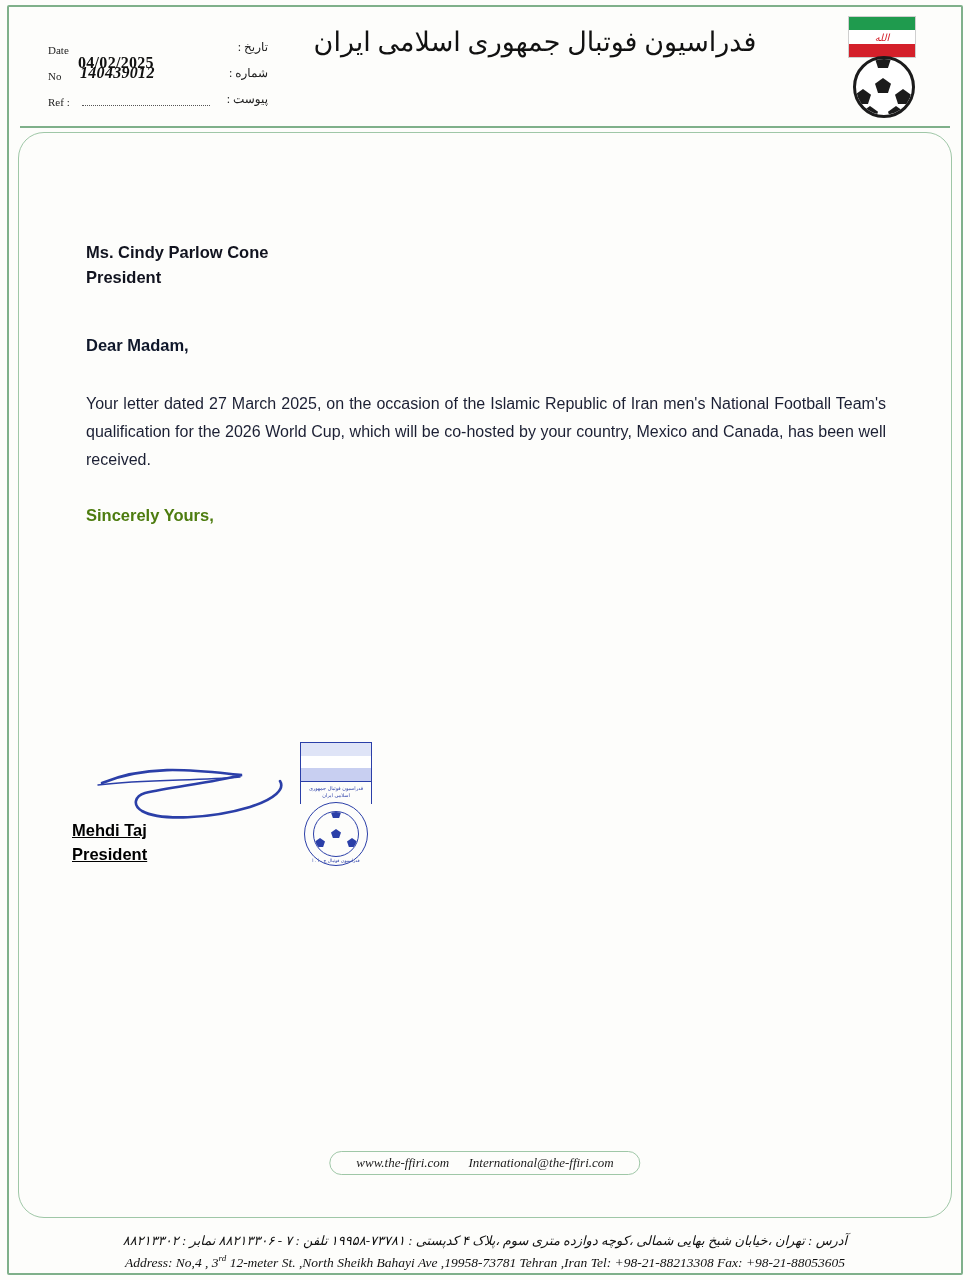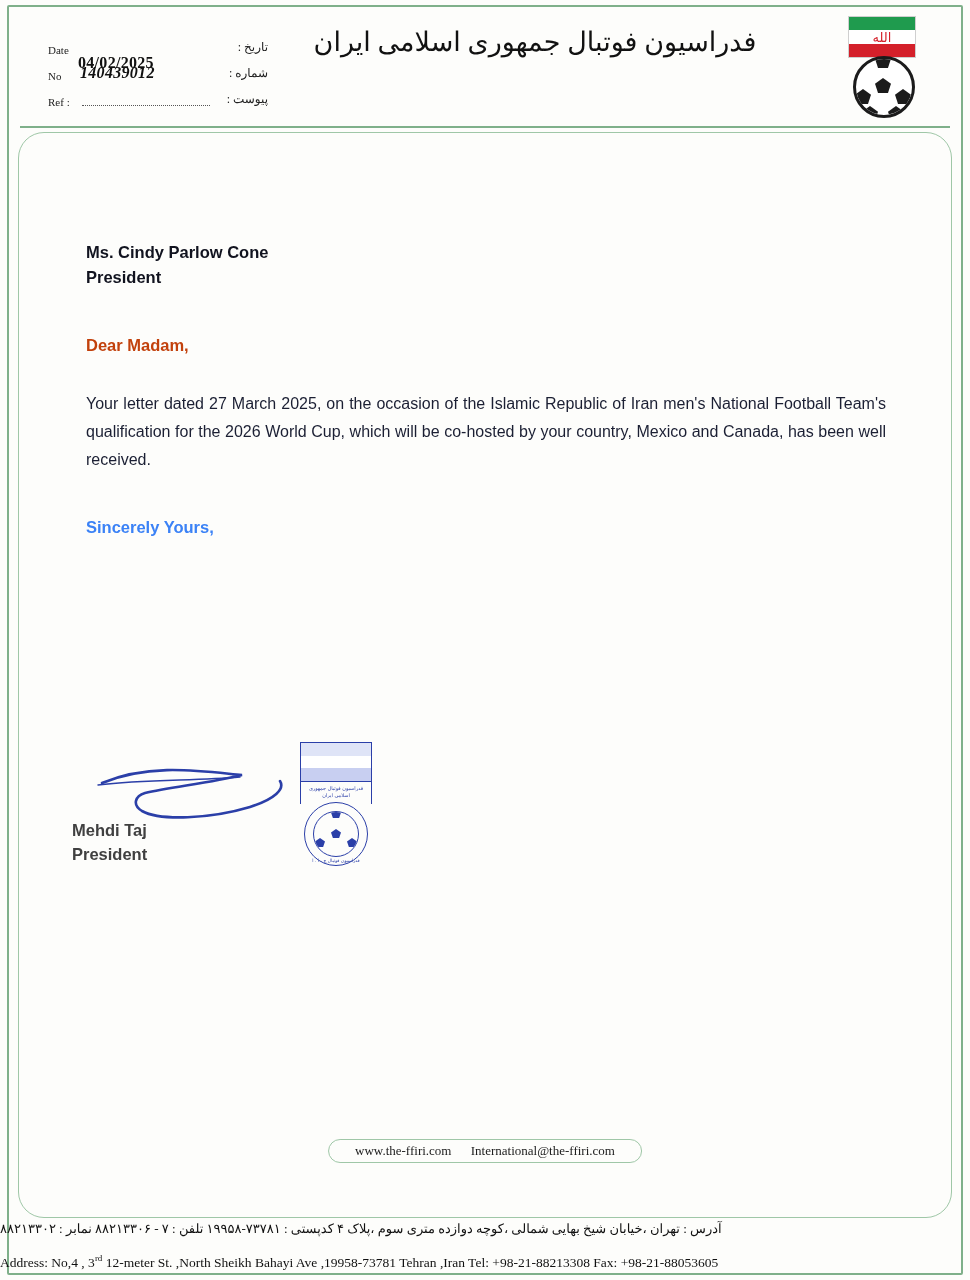--- a/index.html
+++ b/index.html
@@ -137,23 +137,24 @@
     overflow: hidden;
   }
   .flag-green { height: 33.3%; background: #1f9b4e; }
   .flag-white { height: 33.4%; background: #ffffff; position: relative; }
   .flag-red   { height: 33.3%; background: #d4202a; }
   .flag-emblem {
     position: absolute;
     left: 50%;
     top: 50%;
     transform: translate(-50%,-50%);
-    font-size: 13px;
+    font-size: 10px;
     color: #d4202a;
     font-family: "DejaVu Sans", sans-serif;
+    font-style: italic;
   }
   .crest .ball {
     position: absolute;
     left: 11px;
     top: 42px;
     width: 56px;
     height: 56px;
     border-radius: 50%;
     background: #ffffff;
     border: 3px solid #1b1b1b;
@@ -192,34 +193,34 @@
   .addressee {
     font-size: 16.5px;
     font-weight: bold;
     line-height: 25px;
     color: #11131f;
   }
   .salutation {
     margin-top: 46px;
     font-size: 16.5px;
     font-weight: bold;
-    color: #c2410c;
+    color: #0f172a;
   }
   .para {
     margin-top: 35px;
     font-size: 16px;
     line-height: 28px;
     text-align: justify;
     color: #1b1f33;
   }
   .closing {
-    margin-top: 44px;
+    margin-top: 32px;
     font-size: 16.5px;
     font-weight: bold;
-    color: #3b82f6;
+    color: #4d7c0f;
   }
 
   
   .sig-area {
     position: absolute;
     left: 90px;
     top: 745px;
     width: 330px;
     height: 140px;
   }
@@ -228,21 +229,22 @@
     left: 0;
     top: 0;
   }
   .sig-name {
     position: absolute;
     left: 72px;
     top: 818px;
     font-size: 16.5px;
     font-weight: bold;
     line-height: 24px;
-    color: #404040;
+    color: #000000;
+    text-decoration: underline;
   }
 
   
   .stamp {
     position: absolute;
     left: 300px;
     top: 742px;
     width: 72px;
     height: 128px;
   }
@@ -332,22 +334,23 @@
     bottom: 2px;
     transform: translateX(-50%);
   }
 
   
   .footer {
     position: absolute;
     left: 0;
     right: 0;
     bottom: 10px;
-    text-align: left;
+    text-align: center;
     font-family: "Liberation Serif", serif;
+    font-style: italic;
   }
   .footer-web {
     position: absolute;
     left: 50%;
     transform: translateX(-50%);
     top: -82px;
     background: #fdfdfb;
     padding: 3px 18px;
     border: 1px solid #9fc7a7;
     border-radius: 12px;
@@ -358,21 +361,21 @@
   .footer-web a, .footer-web span {
     color: #1b1b1b;
     text-decoration: none;
     margin: 0 8px;
   }
   .footer-fa {
     direction: rtl;
     font-size: 13px;
     color: #111;
     white-space: nowrap;
-    margin-bottom: 16px;
+    margin-bottom: 4px;
   }
   .footer-en {
     font-size: 13.5px;
     color: #111;
     white-space: nowrap;
   }
   .footer-en sup { font-size: 9px; }
 </style>
 </head>
 <body>

